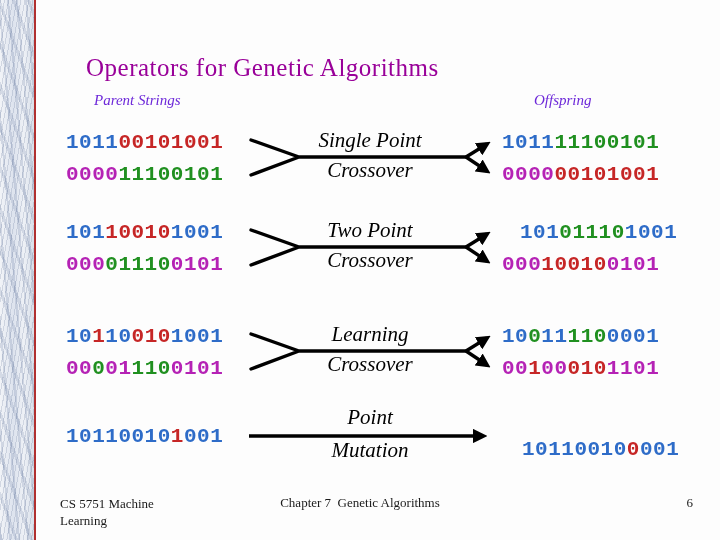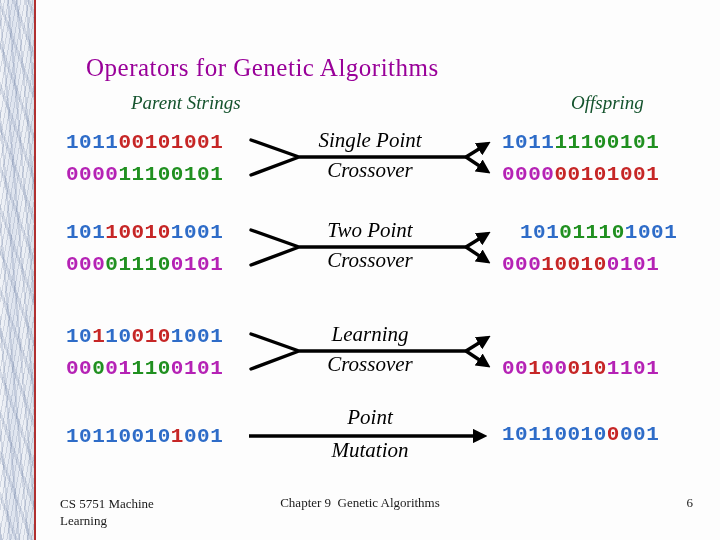--- a/index.html
+++ b/index.html
@@ -9,21 +9,21 @@
   .marble{position:absolute;left:0;top:0;bottom:0;width:34px;
     border-right:2px solid var(--accent_line,#b03030);
     background-color:#e9ecf2;
     background-image:
       repeating-linear-gradient(100deg, rgba(70,90,130,.18) 0 1px, transparent 1px 4px),
       repeating-linear-gradient(85deg, rgba(100,120,160,.22) 0 2px, transparent 2px 9px),
       repeating-linear-gradient(70deg, rgba(140,155,185,.28) 0 3px, transparent 3px 14px),
       linear-gradient(90deg,#f2f4f8 0%,#dde3ee 40%,#eef1f6 70%,#d8dfe9 100%);}
   .title{position:absolute;left:86px;top:38px;font-size:25px;letter-spacing:.5px;
     color:var(--title,#990099);white-space:nowrap;margin-top:16px;}
-  .hdr{position:absolute;top:92px;font-style:italic;font-size:19px;color:#14532d;white-space:nowrap;margin-left:37px;}
+  .hdr{position:absolute;top:92px;font-style:italic;font-size:15px;color:#6d28d9;white-space:nowrap;}
   .hdr-parents{left:94px;}
   .hdr-offspring{left:534px;}
   .ga-row{position:absolute;left:40px;width:672px;height:62px;}
   .bits{position:absolute;font-family:"Liberation Mono", monospace;font-weight:bold;
     font-size:21px;line-height:25px;letter-spacing:.5px;white-space:pre;}
   .bits.parent{left:26px;}
   .bits.offspring{left:462px;}
   .c-blue{color:var(--blue,#2e6cc8);}
   .c-red{color:var(--red,#c62626);}
   .c-green{color:var(--green,#209020);}
@@ -83,53 +83,54 @@
   <path d="M231 27 L252 41" stroke="var(--arrow)" stroke-width="3.4" fill="none" marker-end="url(#ah1)"></path>
   </svg>
         <div class="op-label">
           <div class="op-line" style="top: -2px;">Two Point</div>
           <div class="op-line" style="top: 28px;">Crossover</div>
         </div>
       </div>
       <div class="ga-row" style="top: 324px;">
         <div class="bits parent" style="top: 0px;"><span class="c-blue">10</span><span class="c-red">1</span><span class="c-blue">10</span><span class="c-red">010</span><span class="c-blue">1001</span></div>
         <div class="bits parent" style="top: 32px;"><span class="c-magenta">00</span><span class="c-green">0</span><span class="c-magenta">01</span><span class="c-green">110</span><span class="c-magenta">0101</span></div>
+        <div class="bits offspring" style="top: 0px;"><span class="c-blue">10</span><span class="c-green">0</span><span class="c-blue">11</span><span class="c-green">110</span><span class="c-blue">0001</span></div>
         <div class="bits offspring" style="top: 32px;"><span class="c-magenta">00</span><span class="c-red">1</span><span class="c-magenta">00</span><span class="c-red">010</span><span class="c-magenta">1101</span></div>
         <svg class="arrows" width="270" height="62" viewBox="0 0 270 62">
   <defs>
             <marker id="ah2" viewBox="0 0 10 10" refX="7" refY="5" markerWidth="4.2" markerHeight="4.2" orient="auto">
     <path d="M0,0 L10,5 L0,10 z" fill="var(--arrow)"></path>
             </marker>
           </defs>
   <path d="M16 10 L64 27 M16 45 L64 27 M62 27 H231" stroke="var(--arrow)" stroke-width="3.4" fill="none" stroke-linecap="round"></path>
   <path d="M231 27 L252 14" stroke="var(--arrow)" stroke-width="3.4" fill="none" marker-end="url(#ah2)"></path>
   <path d="M231 27 L252 41" stroke="var(--arrow)" stroke-width="3.4" fill="none" marker-end="url(#ah2)"></path>
   </svg>
         <div class="op-label">
           <div class="op-line" style="top: -2px;">Learning</div>
           <div class="op-line" style="top: 28px;">Crossover</div>
         </div>
       </div>
       <div class="ga-row" style="top: 405px;">
         <div class="bits parent" style="top: 19px;"><span class="c-blue">10110010</span><span class="c-red">1</span><span class="c-blue">001</span></div>
-        <div class="bits offspring" style="top: 17px;"><span class="c-blue">10110010</span><span class="c-red">0</span><span class="c-blue">001</span></div>
+        <div class="bits offspring" style="top: 32px; margin-left: 20px;"><span class="c-blue">10110010</span><span class="c-red">0</span><span class="c-blue">001</span></div>
         <svg class="arrows" width="270" height="62" viewBox="0 0 270 62">
   <defs>
             <marker id="ah3" viewBox="0 0 10 10" refX="7" refY="5" markerWidth="4.2" markerHeight="4.2" orient="auto">
     <path d="M0,0 L10,5 L0,10 z" fill="var(--arrow)"></path>
             </marker>
           </defs>
   <path d="M14 31 H248" stroke="var(--arrow)" stroke-width="3.4" fill="none" marker-end="url(#ah3)"></path>
   </svg>
         <div class="op-label">
           <div class="op-line" style="top: 0px;">Point</div>
           <div class="op-line" style="top: 33px;">Mutation</div>
         </div>
       </div>
     </div>
 
   <div class="footer footer-left">
     <div>CS 5751 Machine</div>
     <div>Learning</div>
   </div>
-  <div class="footer footer-center">Chapter 9  Genetic Algorithms</div>
+  <div class="footer footer-center">Chapter 7  Genetic Algorithms</div>
   <div class="footer footer-right">6</div>
 </div>
 
 </body></html>

